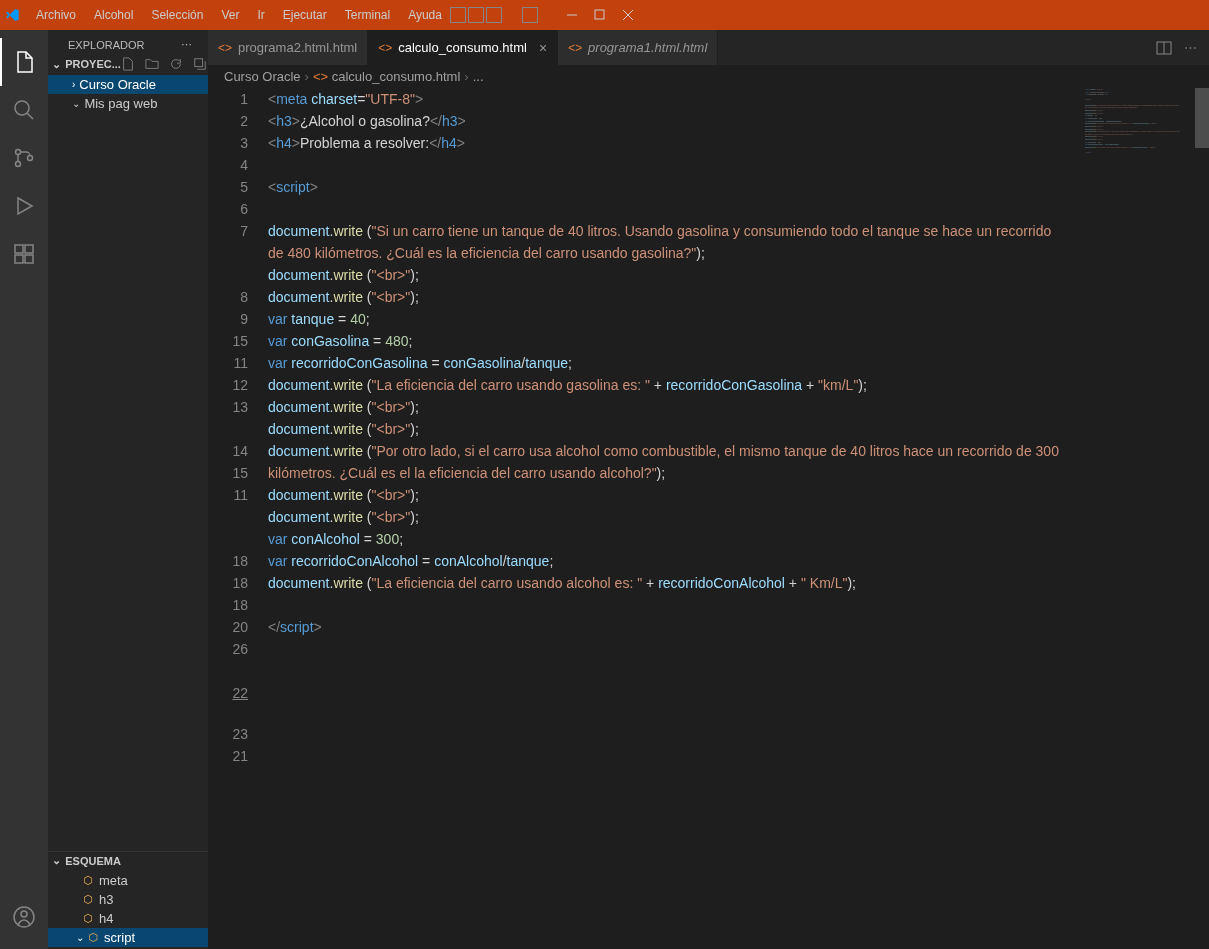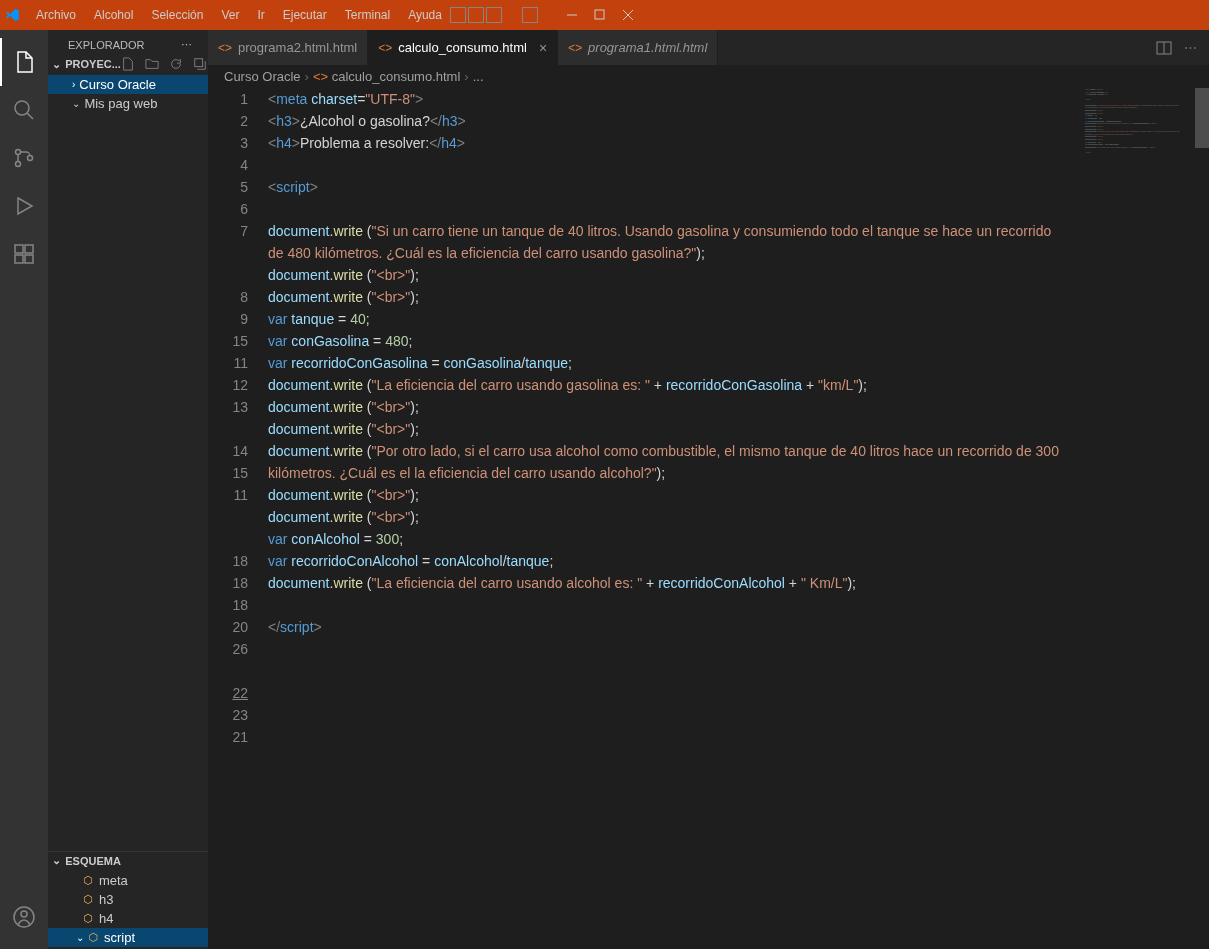--- a/index.html
+++ b/index.html
@@ -276,21 +276,21 @@
           <div style="height: 44px;">13</div>
           <div style="height: 22px;">14</div>
           <div style="height: 22px;">15</div>
           <div style="height: 66px;">11</div>
           <div style="height: 22px;">18</div>
           <div style="height: 22px;">18</div>
           <div style="height: 22px;">18</div>
           <div style="height: 22px;">20</div>
           <div style="height: 44px;">26</div>
           <div style="height: 22px; text-decoration: underline;">22</div>
-          <div style="height: 22px;">23</div>
+          <div style="height: 22px; margin-top: 19px;">23</div>
           <div style="height: 22px;">21</div>
         </div>
       <div class="code" id="code"><div class="code-line" style="white-space: pre-wrap; word-break: break-all; width: 791.2px;"><span class="t-tag">&lt;</span><span class="t-name">meta</span><span class="t-text"> </span><span class="t-attr">charset</span><span class="t-punc">=</span><span class="t-str">"UTF-8"</span><span class="t-tag">&gt;</span></div><div class="code-line" style="white-space: pre-wrap; word-break: break-all; width: 791.2px;"><span class="t-tag">&lt;</span><span class="t-name">h3</span><span class="t-tag">&gt;</span><span class="t-text">¿Alcohol o gasolina?</span><span class="t-tag">&lt;/</span><span class="t-name">h3</span><span class="t-tag">&gt;</span></div><div class="code-line" style="white-space: pre-wrap; word-break: break-all; width: 791.2px;"><span class="t-tag">&lt;</span><span class="t-name">h4</span><span class="t-tag">&gt;</span><span class="t-text">Problema a resolver:</span><span class="t-tag">&lt;/</span><span class="t-name">h4</span><span class="t-tag">&gt;</span></div><div class="code-line" style="white-space: pre-wrap; word-break: break-all; width: 791.2px;">&nbsp;</div><div class="code-line" style="white-space: pre-wrap; word-break: break-all; width: 791.2px;"><span class="t-tag">&lt;</span><span class="t-name">script</span><span class="t-tag">&gt;</span></div><div class="code-line" style="white-space: pre-wrap; word-break: break-all; width: 791.2px;">&nbsp;</div><div class="code-line" style="white-space: pre-wrap; word-break: break-all; width: 791.2px;"><span class="t-obj">document</span><span class="t-punc">.</span><span class="t-fn">write</span><span class="t-punc"> (</span><span class="t-str">"Si un carro tiene un tanque de 40 litros. Usando gasolina y consumiendo todo el tanque se hace un recorrido de 480 kilómetros. ¿Cuál es la eficiencia del carro usando gasolina?"</span><span class="t-punc">);</span></div><div class="code-line" style="white-space: pre-wrap; word-break: break-all; width: 791.2px;"><span class="t-obj">document</span><span class="t-punc">.</span><span class="t-fn">write</span><span class="t-punc"> (</span><span class="t-str">"&lt;br&gt;"</span><span class="t-punc">);</span></div><div class="code-line" style="white-space: pre-wrap; word-break: break-all; width: 791.2px;"><span class="t-obj">document</span><span class="t-punc">.</span><span class="t-fn">write</span><span class="t-punc"> (</span><span class="t-str">"&lt;br&gt;"</span><span class="t-punc">);</span></div><div class="code-line" style="white-space: pre-wrap; word-break: break-all; width: 791.2px;"><span class="t-kw">var</span><span class="t-text"> </span><span class="t-var">tanque</span><span class="t-punc"> = </span><span class="t-num">40</span><span class="t-punc">;</span></div><div class="code-line" style="white-space: pre-wrap; word-break: break-all; width: 791.2px;"><span class="t-kw">var</span><span class="t-text"> </span><span class="t-var">conGasolina</span><span class="t-punc"> = </span><span class="t-num">480</span><span class="t-punc">;</span></div><div class="code-line" style="white-space: pre-wrap; word-break: break-all; width: 791.2px;"><span class="t-kw">var</span><span class="t-text"> </span><span class="t-var">recorridoConGasolina</span><span class="t-punc"> = </span><span class="t-var">conGasolina</span><span class="t-punc">/</span><span class="t-var">tanque</span><span class="t-punc">;</span></div><div class="code-line" style="white-space: pre-wrap; word-break: break-all; width: 791.2px;"><span class="t-obj">document</span><span class="t-punc">.</span><span class="t-fn">write</span><span class="t-punc"> (</span><span class="t-str">"La eficiencia del carro usando gasolina es: "</span><span class="t-punc"> + </span><span class="t-var">recorridoConGasolina</span><span class="t-punc"> + </span><span class="t-str">"km/L"</span><span class="t-punc">);</span></div><div class="code-line" style="white-space: pre-wrap; word-break: break-all; width: 791.2px;"><span class="t-obj">document</span><span class="t-punc">.</span><span class="t-fn">write</span><span class="t-punc"> (</span><span class="t-str">"&lt;br&gt;"</span><span class="t-punc">);</span></div><div class="code-line" style="white-space: pre-wrap; word-break: break-all; width: 791.2px;"><span class="t-obj">document</span><span class="t-punc">.</span><span class="t-fn">write</span><span class="t-punc"> (</span><span class="t-str">"&lt;br&gt;"</span><span class="t-punc">);</span></div><div class="code-line" style="white-space: pre-wrap; word-break: break-all; width: 791.2px;"><span class="t-obj">document</span><span class="t-punc">.</span><span class="t-fn">write</span><span class="t-punc"> (</span><span class="t-str">"Por otro lado, si el carro usa alcohol como combustible, el mismo tanque de 40 litros hace un recorrido de 300 kilómetros. ¿Cuál es el la eficiencia del carro usando alcohol?"</span><span class="t-punc">);</span></div><div class="code-line" style="white-space: pre-wrap; word-break: break-all; width: 791.2px;"><span class="t-obj">document</span><span class="t-punc">.</span><span class="t-fn">write</span><span class="t-punc"> (</span><span class="t-str">"&lt;br&gt;"</span><span class="t-punc">);</span></div><div class="code-line" style="white-space: pre-wrap; word-break: break-all; width: 791.2px;"><span class="t-obj">document</span><span class="t-punc">.</span><span class="t-fn">write</span><span class="t-punc"> (</span><span class="t-str">"&lt;br&gt;"</span><span class="t-punc">);</span></div><div class="code-line" style="white-space: pre-wrap; word-break: break-all; width: 791.2px;"><span class="t-kw">var</span><span class="t-text"> </span><span class="t-var">conAlcohol</span><span class="t-punc"> = </span><span class="t-num">300</span><span class="t-punc">;</span></div><div class="code-line" style="white-space: pre-wrap; word-break: break-all; width: 791.2px;"><span class="t-kw">var</span><span class="t-text"> </span><span class="t-var">recorridoConAlcohol</span><span class="t-punc"> = </span><span class="t-var">conAlcohol</span><span class="t-punc">/</span><span class="t-var">tanque</span><span class="t-punc">;</span></div><div class="code-line" style="white-space: pre-wrap; word-break: break-all; width: 791.2px;"><span class="t-obj">document</span><span class="t-punc">.</span><span class="t-fn">write</span><span class="t-punc"> (</span><span class="t-str">"La eficiencia del carro usando alcohol es: "</span><span class="t-punc"> + </span><span class="t-var">recorridoConAlcohol</span><span class="t-punc"> + </span><span class="t-str">" Km/L"</span><span class="t-punc">);</span></div><div class="code-line" style="white-space: pre-wrap; word-break: break-all; width: 791.2px;">&nbsp;</div><div class="code-line" style="white-space: pre-wrap; word-break: break-all; width: 791.2px;"><span class="t-tag">&lt;/</span><span class="t-name">script</span><span class="t-tag">&gt;</span></div><div class="code-line" style="white-space: pre-wrap; word-break: break-all; width: 791.2px;">&nbsp;</div></div>
       <div class="minimap">
           <div class="minimap-content" id="minimap-content">
             <div class="code-line" style="white-space: pre-wrap; word-break: break-all; width: 791.2px;"><span class="t-tag">&lt;</span><span class="t-name">meta</span><span class="t-text"> </span><span class="t-attr">charset</span><span class="t-punc">=</span><span class="t-str">"UTF-8"</span><span class="t-tag">&gt;</span></div>
             <div class="code-line" style="white-space: pre-wrap; word-break: break-all; width: 791.2px;"><span class="t-tag">&lt;</span><span class="t-name">h3</span><span class="t-tag">&gt;</span><span class="t-text">¿Alcohol o gasolina?</span><span class="t-tag">&lt;/</span><span class="t-name">h3</span><span class="t-tag">&gt;</span></div>
             <div class="code-line" style="white-space: pre-wrap; word-break: break-all; width: 791.2px;"><span class="t-tag">&lt;</span><span class="t-name">h4</span><span class="t-tag">&gt;</span><span class="t-text">Problema a resolver:</span><span class="t-tag">&lt;/</span><span class="t-name">h4</span><span class="t-tag">&gt;</span></div>
             <div class="code-line" style="white-space: pre-wrap; word-break: break-all; width: 791.2px;">&nbsp;</div>
             <div class="code-line" style="white-space: pre-wrap; word-break: break-all; width: 791.2px;"><span class="t-tag">&lt;</span><span class="t-name">script</span><span class="t-tag">&gt;</span></div>

